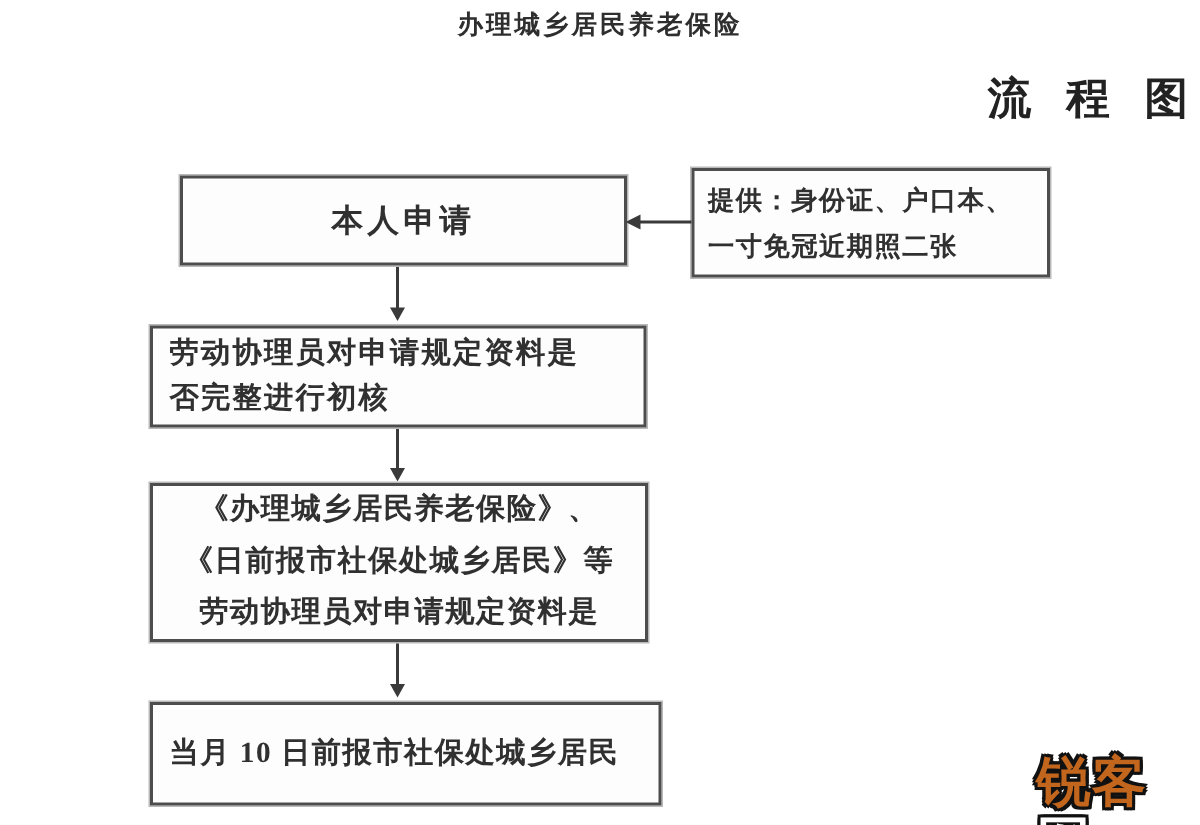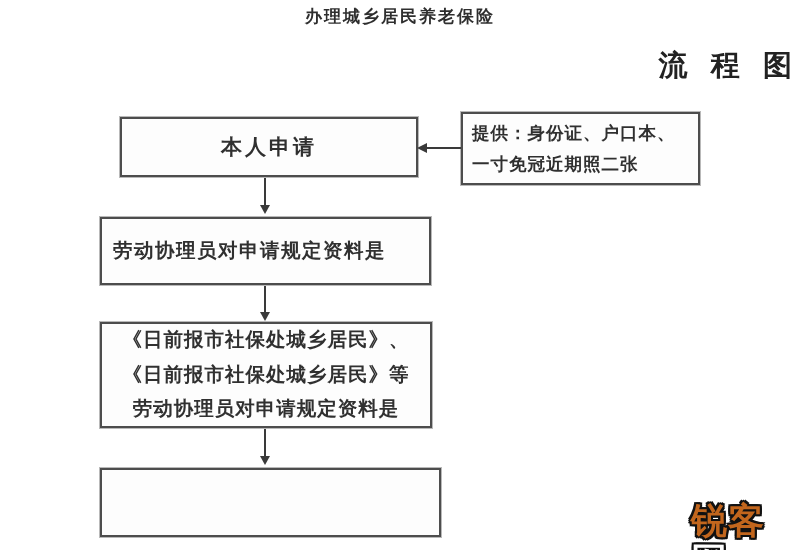--- a/index.html
+++ b/index.html
@@ -155,30 +155,32 @@
     <div class="line">提供：身份证、户口本、</div>
     <div class="line">一寸免冠近期照二张</div>
   </div>
 
   <div class="harrow"></div>
 
   <div class="varrow arrow-1"></div>
 
   <div class="box box-initial-check">
     <div class="line">劳动协理员对申请规定资料是</div>
+    <div class="line">否完整进行初核</div>
   </div>
 
   <div class="varrow arrow-2"></div>
 
   <div class="box box-town-review">
-    <div class="line">《日前报市社保处城乡居民》、</div>
+    <div class="line">《办理城乡居民养老保险》、</div>
     <div class="line">《日前报市社保处城乡居民》等</div>
     <div class="line">劳动协理员对申请规定资料是</div>
   </div>
 
   <div class="varrow arrow-3"></div>
 
   <div class="box box-city-approval">
+    <div class="line">当月 10 日前报市社保处城乡居民</div>
   </div>
 
   <div class="watermark"><span class="wm-accent">锐客</span><span class="wm-white">网</span></div>
 
 </div>
 
 </body></html>

